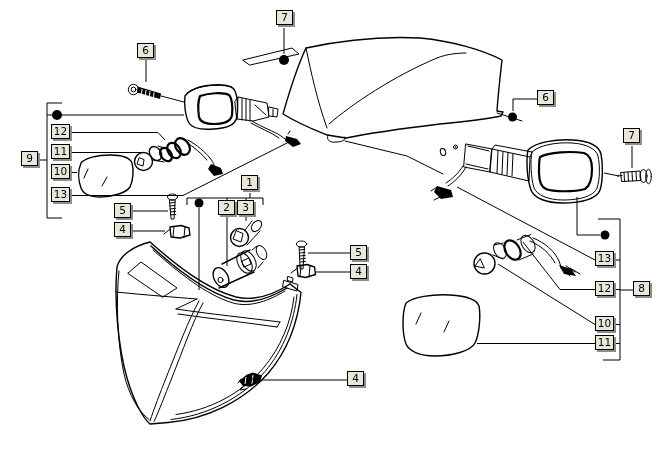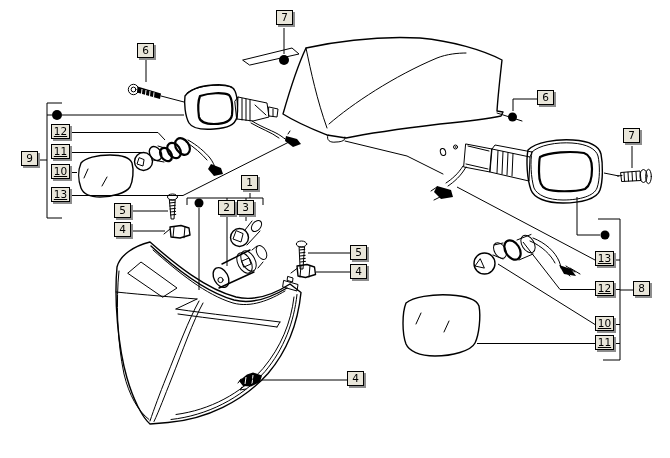--- a/index.html
+++ b/index.html
@@ -9,21 +9,21 @@
   .callout{
     position:absolute;
     width:15px;height:13px;
     border:1px solid #000000;
     background:#e9e6da;
     box-shadow:2px 2px 0 #8d8d8d;
     font-size:10.5px;line-height:13px;
     text-align:center;color:#000000;
     cursor:default;user-select:none;
   }
-  .wide{width:17px;text-decoration:underline;}
+  .wide{width:17px;}
   svg .ln{fill:none;stroke:#000;stroke-width:1;stroke-linecap:round;stroke-linejoin:round;}
   svg .ln15{fill:none;stroke:#000;stroke-width:1.4;stroke-linecap:round;stroke-linejoin:round;}
   svg .bold{fill:none;stroke:#000;stroke-width:2.2;stroke-linecap:round;stroke-linejoin:round;}
   svg .fill{fill:#000;stroke:none;}
   svg .call{fill:none;stroke:#000;stroke-width:1;}
 </style>
 </head>
 <body>
 
 <div id="stage">

